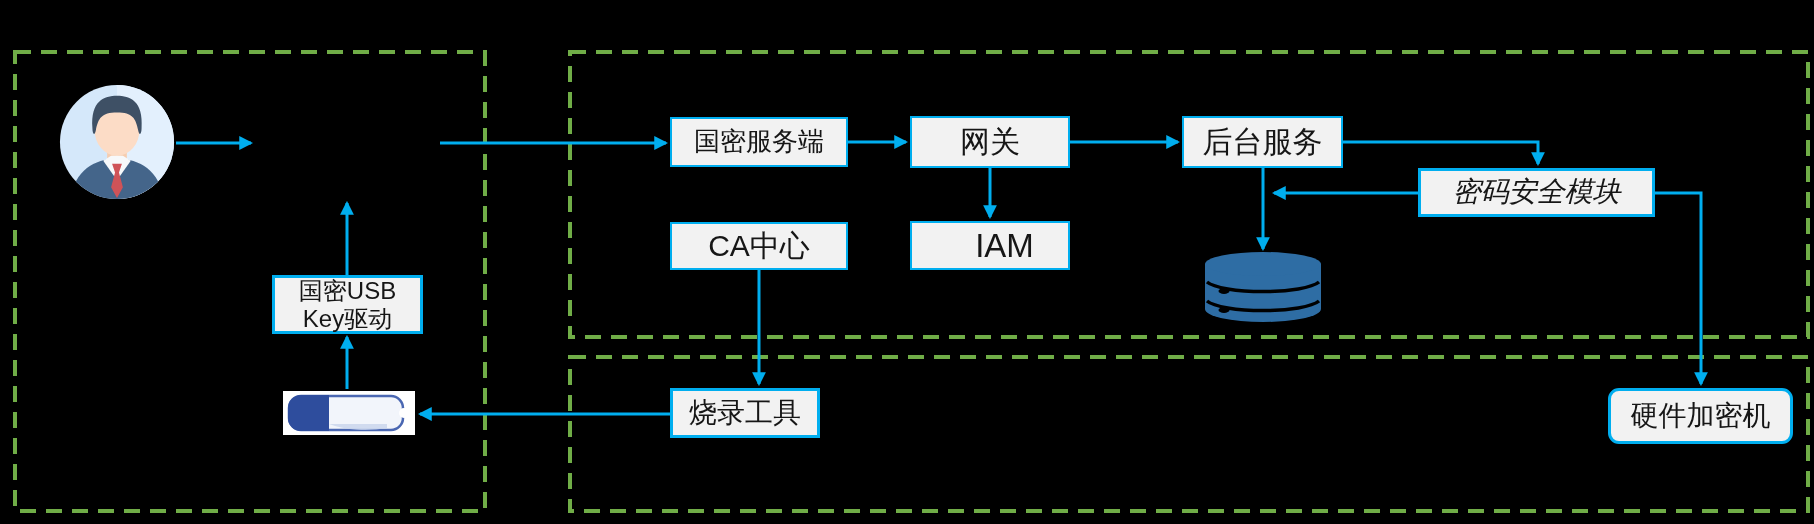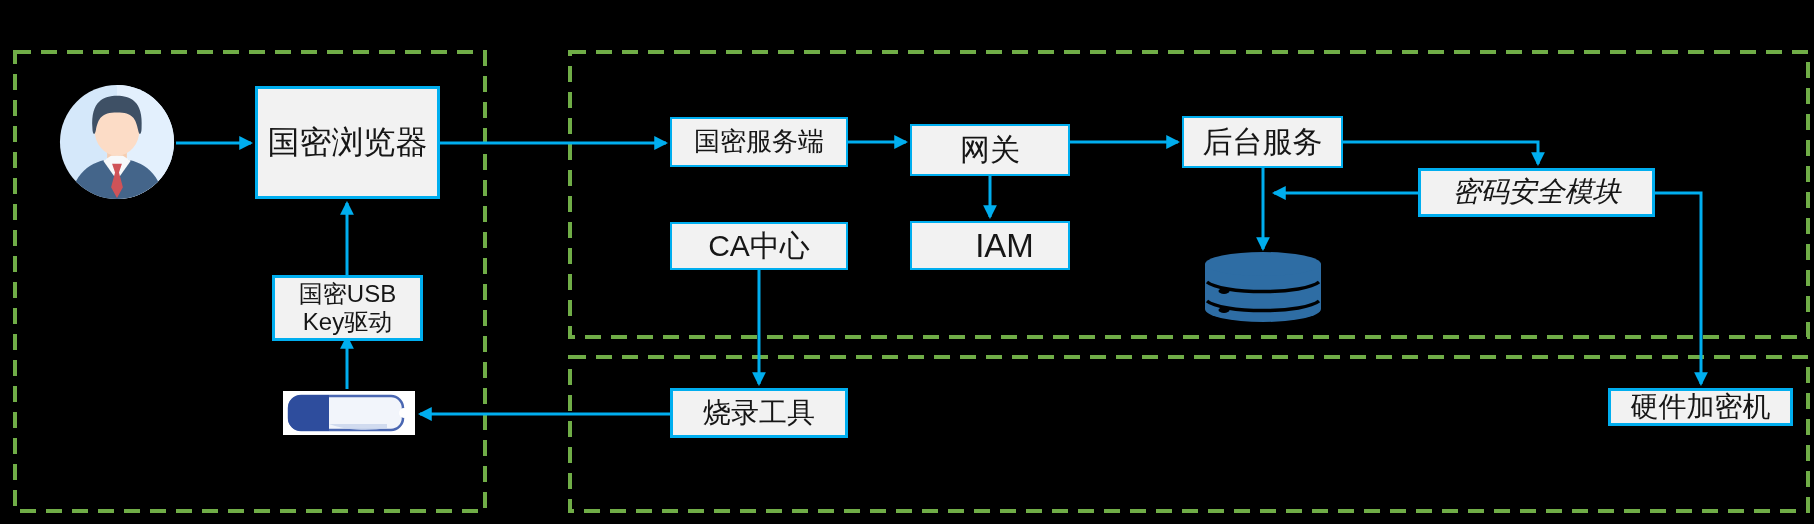--- a/index.html
+++ b/index.html
@@ -20,29 +20,29 @@
     flex-direction:column;
     color:#161616;
     text-align:center;
     line-height:1.15;
     white-space:nowrap;
   }
   .thin{border-width:2px;}
   .icon-wrap{position:absolute;z-index:2;}
   
   .n-browser      {left:255px;top:86px; width:185px;height:113px;font-size:32px;}
-  .n-usbdriver    {left:272px;top:275px;width:151px;height:66px; font-size:24px;}
+  .n-usbdriver    {left:272px;top:275px;width:151px;height:59px; font-size:24px;}
   .n-smserver     {left:670px;top:117px;width:178px;height:50px; font-size:26px;}
-  .n-gateway      {left:910px;top:116px;width:160px;height:52px; font-size:30px;margin-top:8px;}
+  .n-gateway      {left:910px;top:116px;width:160px;height:52px; font-size:30px;}
   .n-iam          {left:910px;top:221px;width:160px;height:49px; font-size:33px;padding-left:29px;}
   .n-backend      {left:1182px;top:116px;width:161px;height:52px;font-size:30px;}
   .n-ca           {left:670px;top:222px;width:178px;height:48px; font-size:30px;}
   .n-crypto       {left:1418px;top:168px;width:237px;height:49px;font-size:28px;font-style:italic;}
-  .n-hsm          {left:1608px;top:388px;width:185px;height:38px;font-size:28px;}
-  .n-burntool     {left:670px;top:388px;width:178px;height:50px; font-size:28px;}
+  .n-hsm          {left:1608px;top:388px;width:185px;height:56px;font-size:28px;border-radius:11px;}
+  .n-burntool     {left:670px;top:388px;width:150px;height:50px; font-size:28px;}
   .i-avatar       {left:58px;top:83px;width:118px;height:118px;}
   .i-usb          {left:283px;top:391px;width:132px;height:44px;}
   .i-db           {left:1203px;top:251px;width:120px;height:72px;}
 </style>
 </head>
 <body>
 
 <div class="canvas">
 
   <svg id="connector-layer" width="1814" height="524" viewBox="0 0 1814 524">
@@ -89,23 +89,20 @@
         <ellipse cx="60" cy="47" rx="23" ry="27" fill="#fcdcc6"></ellipse>
         <path d="M35,46 C33,18 47,13 60,13 C73,13 87,18 85,46 C85,51 83,55 81.5,48
                  C79,36 76,30 60,30 C44,30 41,36 38.5,48 C37,55 35,51 35,46 Z" fill="#3e5065"></path>
         <path d="M12,120 C16,90 36,77 60,77 C84,77 104,90 108,120 Z" fill="#44658a"></path>
         <path d="M46,79 L60,99 L74,79 L66,74 L54,74 Z" fill="#f7f9fb"></path>
         <path d="M55,82 L65,82 L62,91 L66,106 L60,117 L54,106 L58,91 Z" fill="#cf5358"></path>
       </g>
     </svg>
   </div>
 
-  <div class="node n-browser">
-    <span>国密浏览器</span>
-  </div>
 
   <div class="node n-usbdriver">
     <span>国密USB</span>
     <span>Key驱动</span>
   </div>
 
   <div class="node n-smserver thin">
     <span>国密服务端</span>
   </div>
 

